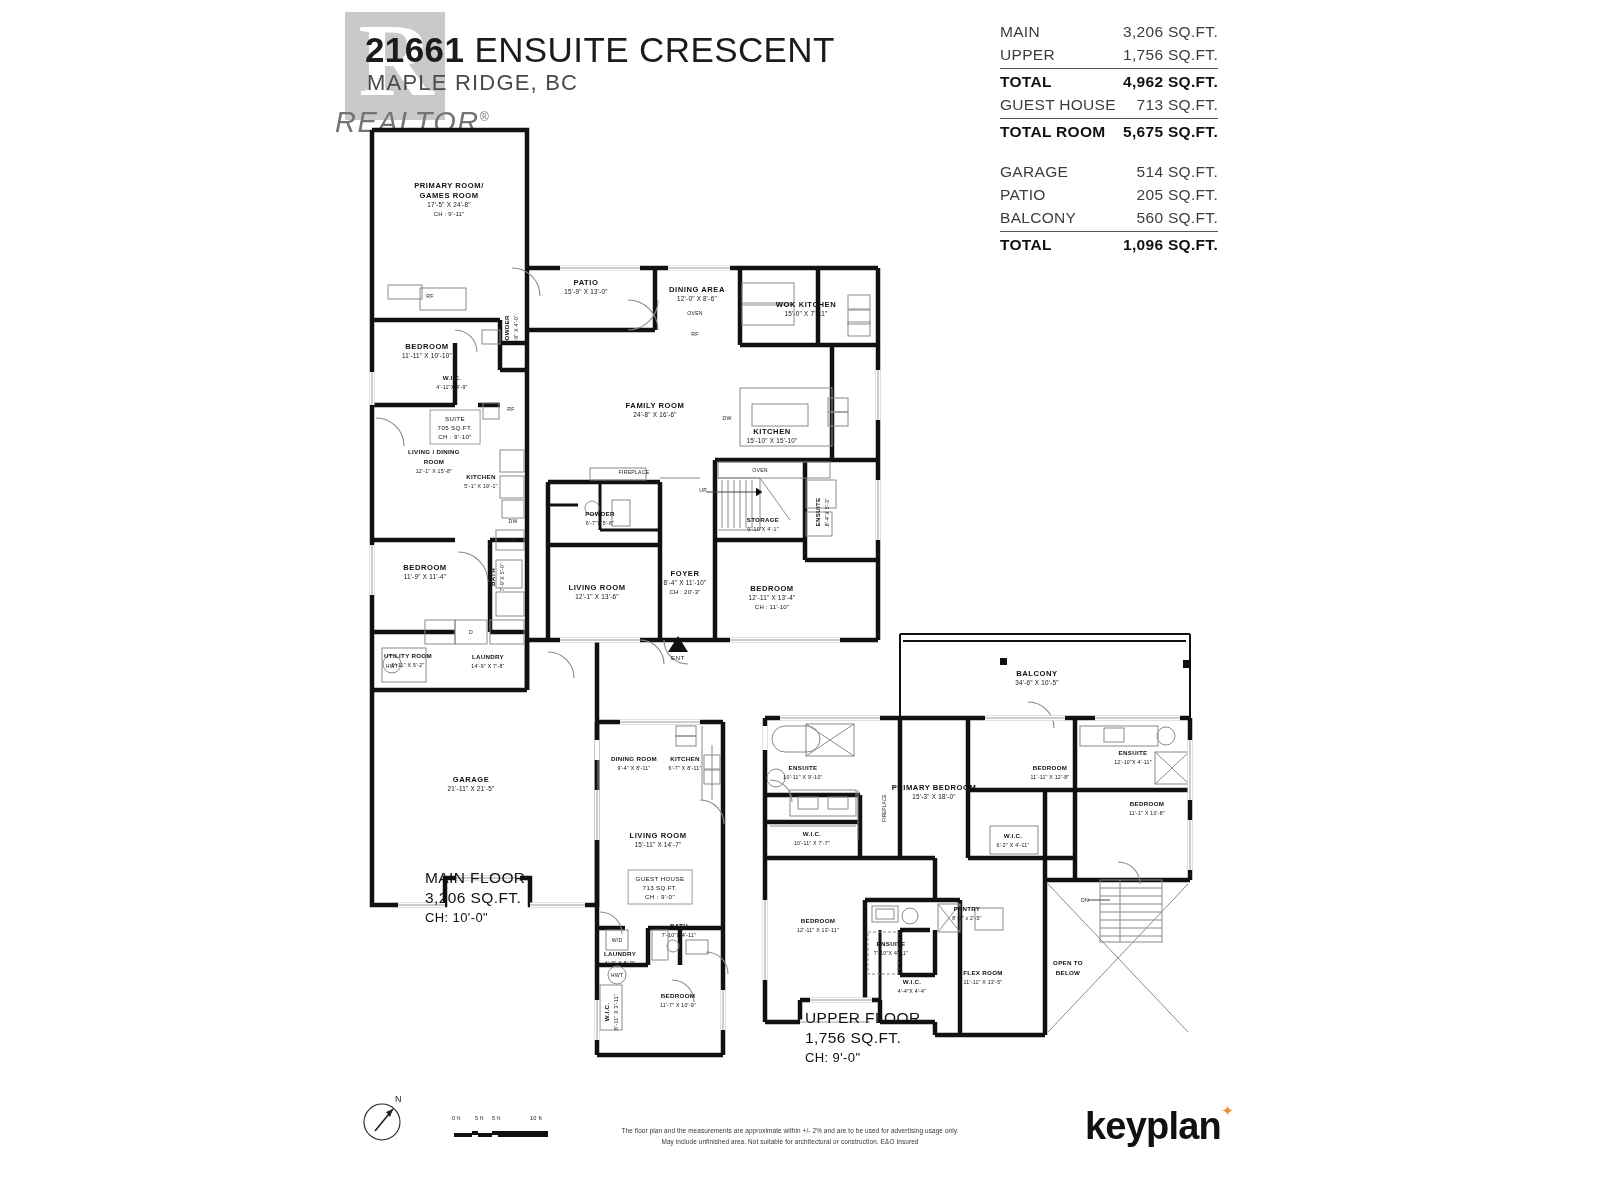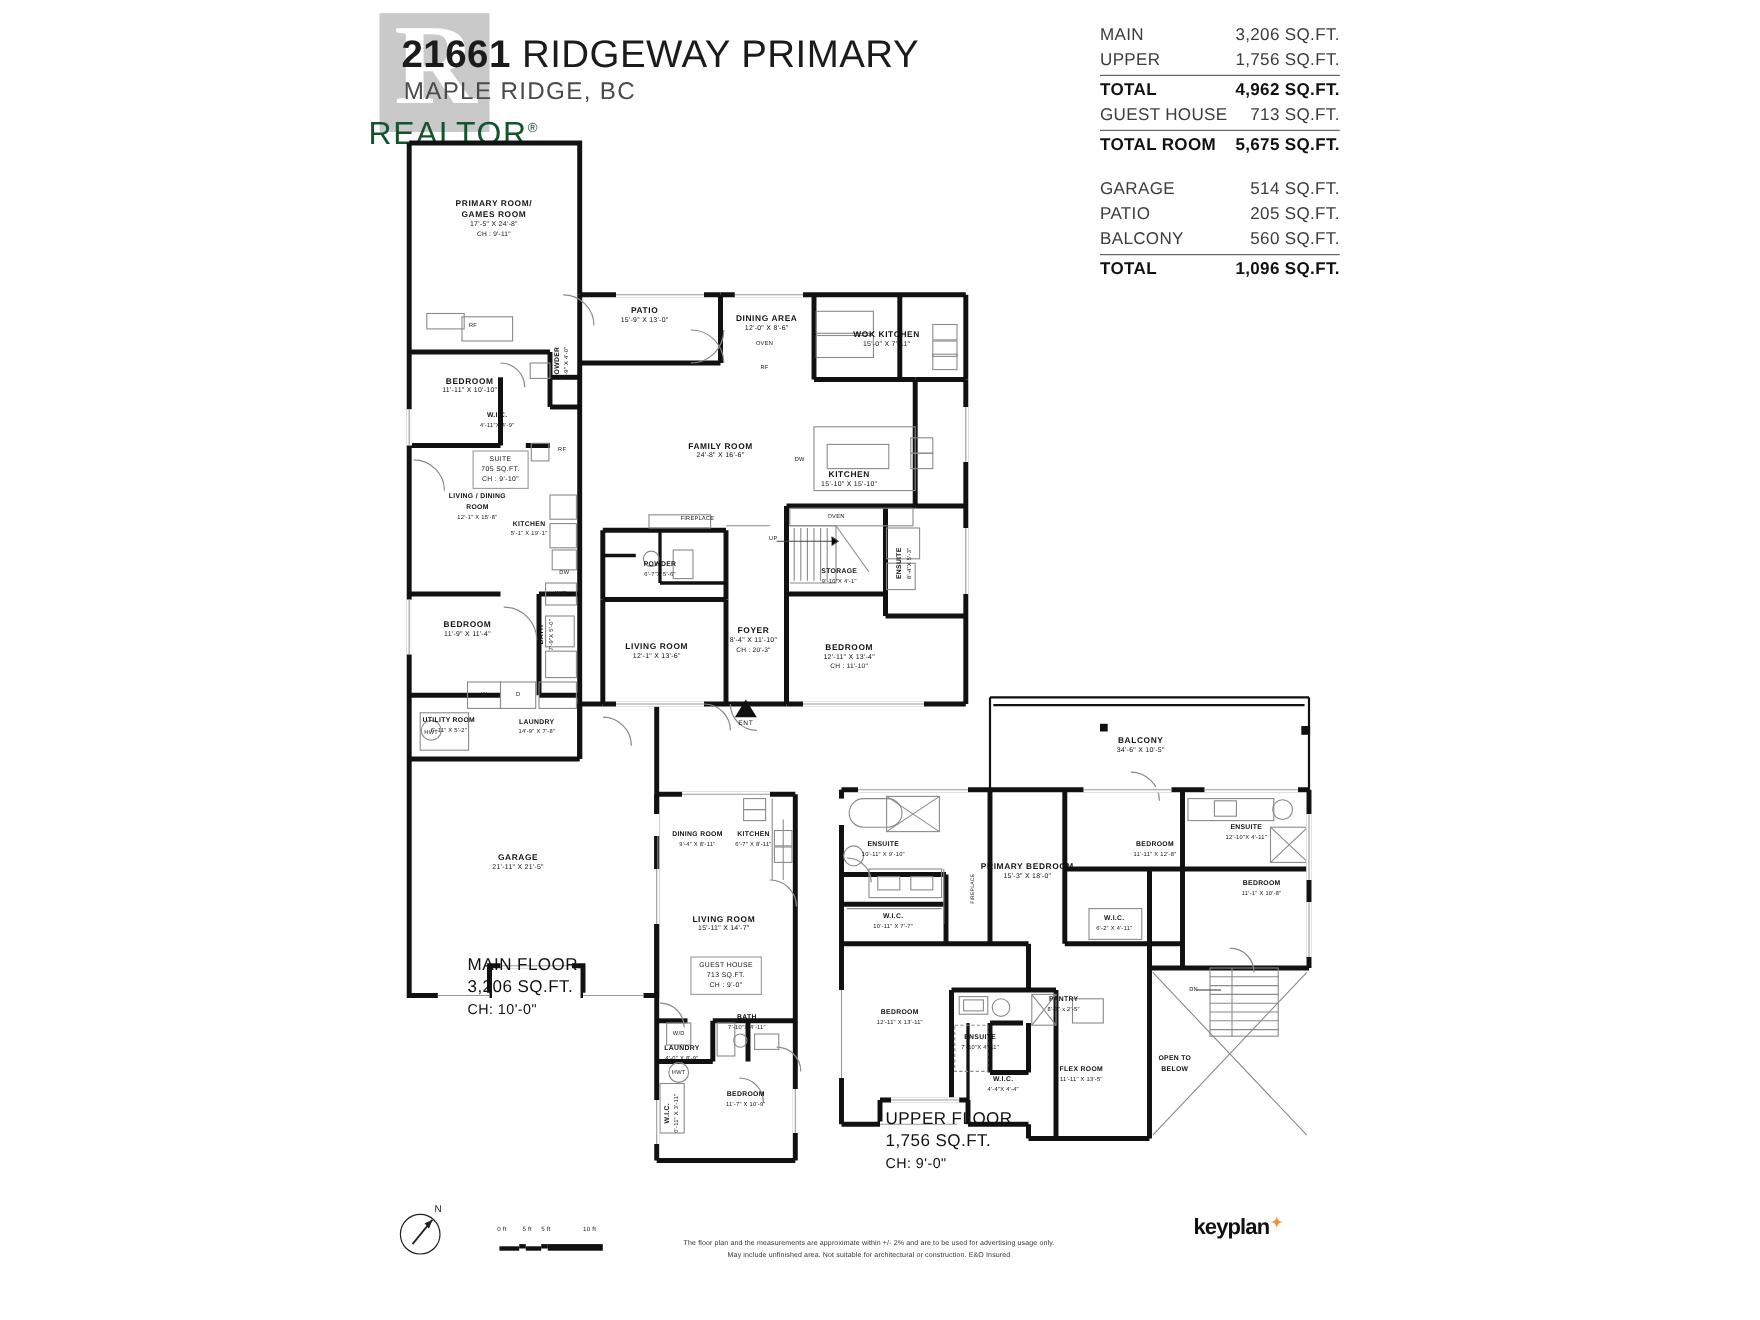--- a/index.html
+++ b/index.html
@@ -16,22 +16,22 @@
   
   #header { position:absolute; left:345px; top:8px; width:700px; height:130px; }
   #realtor-logo {
     position:absolute; left:0px; top:4px; width:100px; height:108px;
     background:#c9c9c9;
     font-family:"Liberation Serif", serif;
     color:#ffffff; font-size:104px; line-height:96px; font-weight:700;
     text-align:center; letter-spacing:-2px;
   }
   #realtor-word {
-    position:absolute; left:-10px; top:98px; font-size:29px; color:#14532d;
-    letter-spacing:1.5px; font-weight:400;
+    position:absolute; left:-10px; top:98px; font-size:29px; color:#737373;
+    letter-spacing:1.5px; font-weight:400;font-style:italic;
   }
   #realtor-reg { font-size:12px; vertical-align:super; }
   #addr-line1 {
     position:absolute; left:20px; top:22px;
     font-size:35px; letter-spacing:0.4px; color:#1b1b1b; font-weight:400;
     white-space:nowrap;
   }
   #addr-num { font-weight:700; }
   #addr-street { font-weight:400; }
   #addr-line2 {
@@ -79,39 +79,39 @@
              transform:translate(-50%,-50%); white-space:nowrap; }
   .minitxt.v { transform:translate(-50%,-50%) rotate(-90deg); }
 
   
   #compass { position:absolute; left:362px; top:1098px; width:44px; height:44px; }
   #scalebar { position:absolute; left:452px; top:1115px; width:100px; }
   .sct { position:absolute; font-size:5.6px; color:#222; letter-spacing:0.2px; }
   #disclaimer { position:absolute; left:580px; top:1125px; width:420px; text-align:center;
                 font-size:6.4px; line-height:11px; color:#333; letter-spacing:0.12px; }
   #keyplan { position:absolute; left:1085px; top:1105px; }
-  #keyplan .kp { font-size:20px; font-weight:700; letter-spacing:-0.8px; color:#111;
+  #keyplan .kp { font-size:38px; font-weight:700; letter-spacing:-0.8px; color:#111;
                  font-family:"Liberation Sans", sans-serif; }
   #keyplan .kpmark { position:absolute; right:-13px; top:-3px; font-size:15px; color:#f0923c; }
   .ent-lbl { position:absolute; font-size:6px; letter-spacing:0.6px; color:#111;
              transform:translate(-50%,0); }
 </style>
 </head>
 <body>
 
 <div id="page">
 
   <div id="header">
     <div id="realtor-logo">R</div>
     <div id="realtor-word">
       <span>REALTOR</span><span id="realtor-reg">®</span>
     </div>
     <div id="addr-line1">
       <span id="addr-num">21661</span>
-      <span id="addr-street">RIDGEWAY PRIMARY</span>
+      <span id="addr-street">ENSUITE CRESCENT</span>
     </div>
     <div id="addr-line2">MAPLE RIDGE, BC</div>
   </div>
 
   <div id="areas">
     <div class="arow">
       <span class="lbl">MAIN</span>
       <span class="val">3,206 SQ.FT.</span>
     </div>
     <div class="arow">

